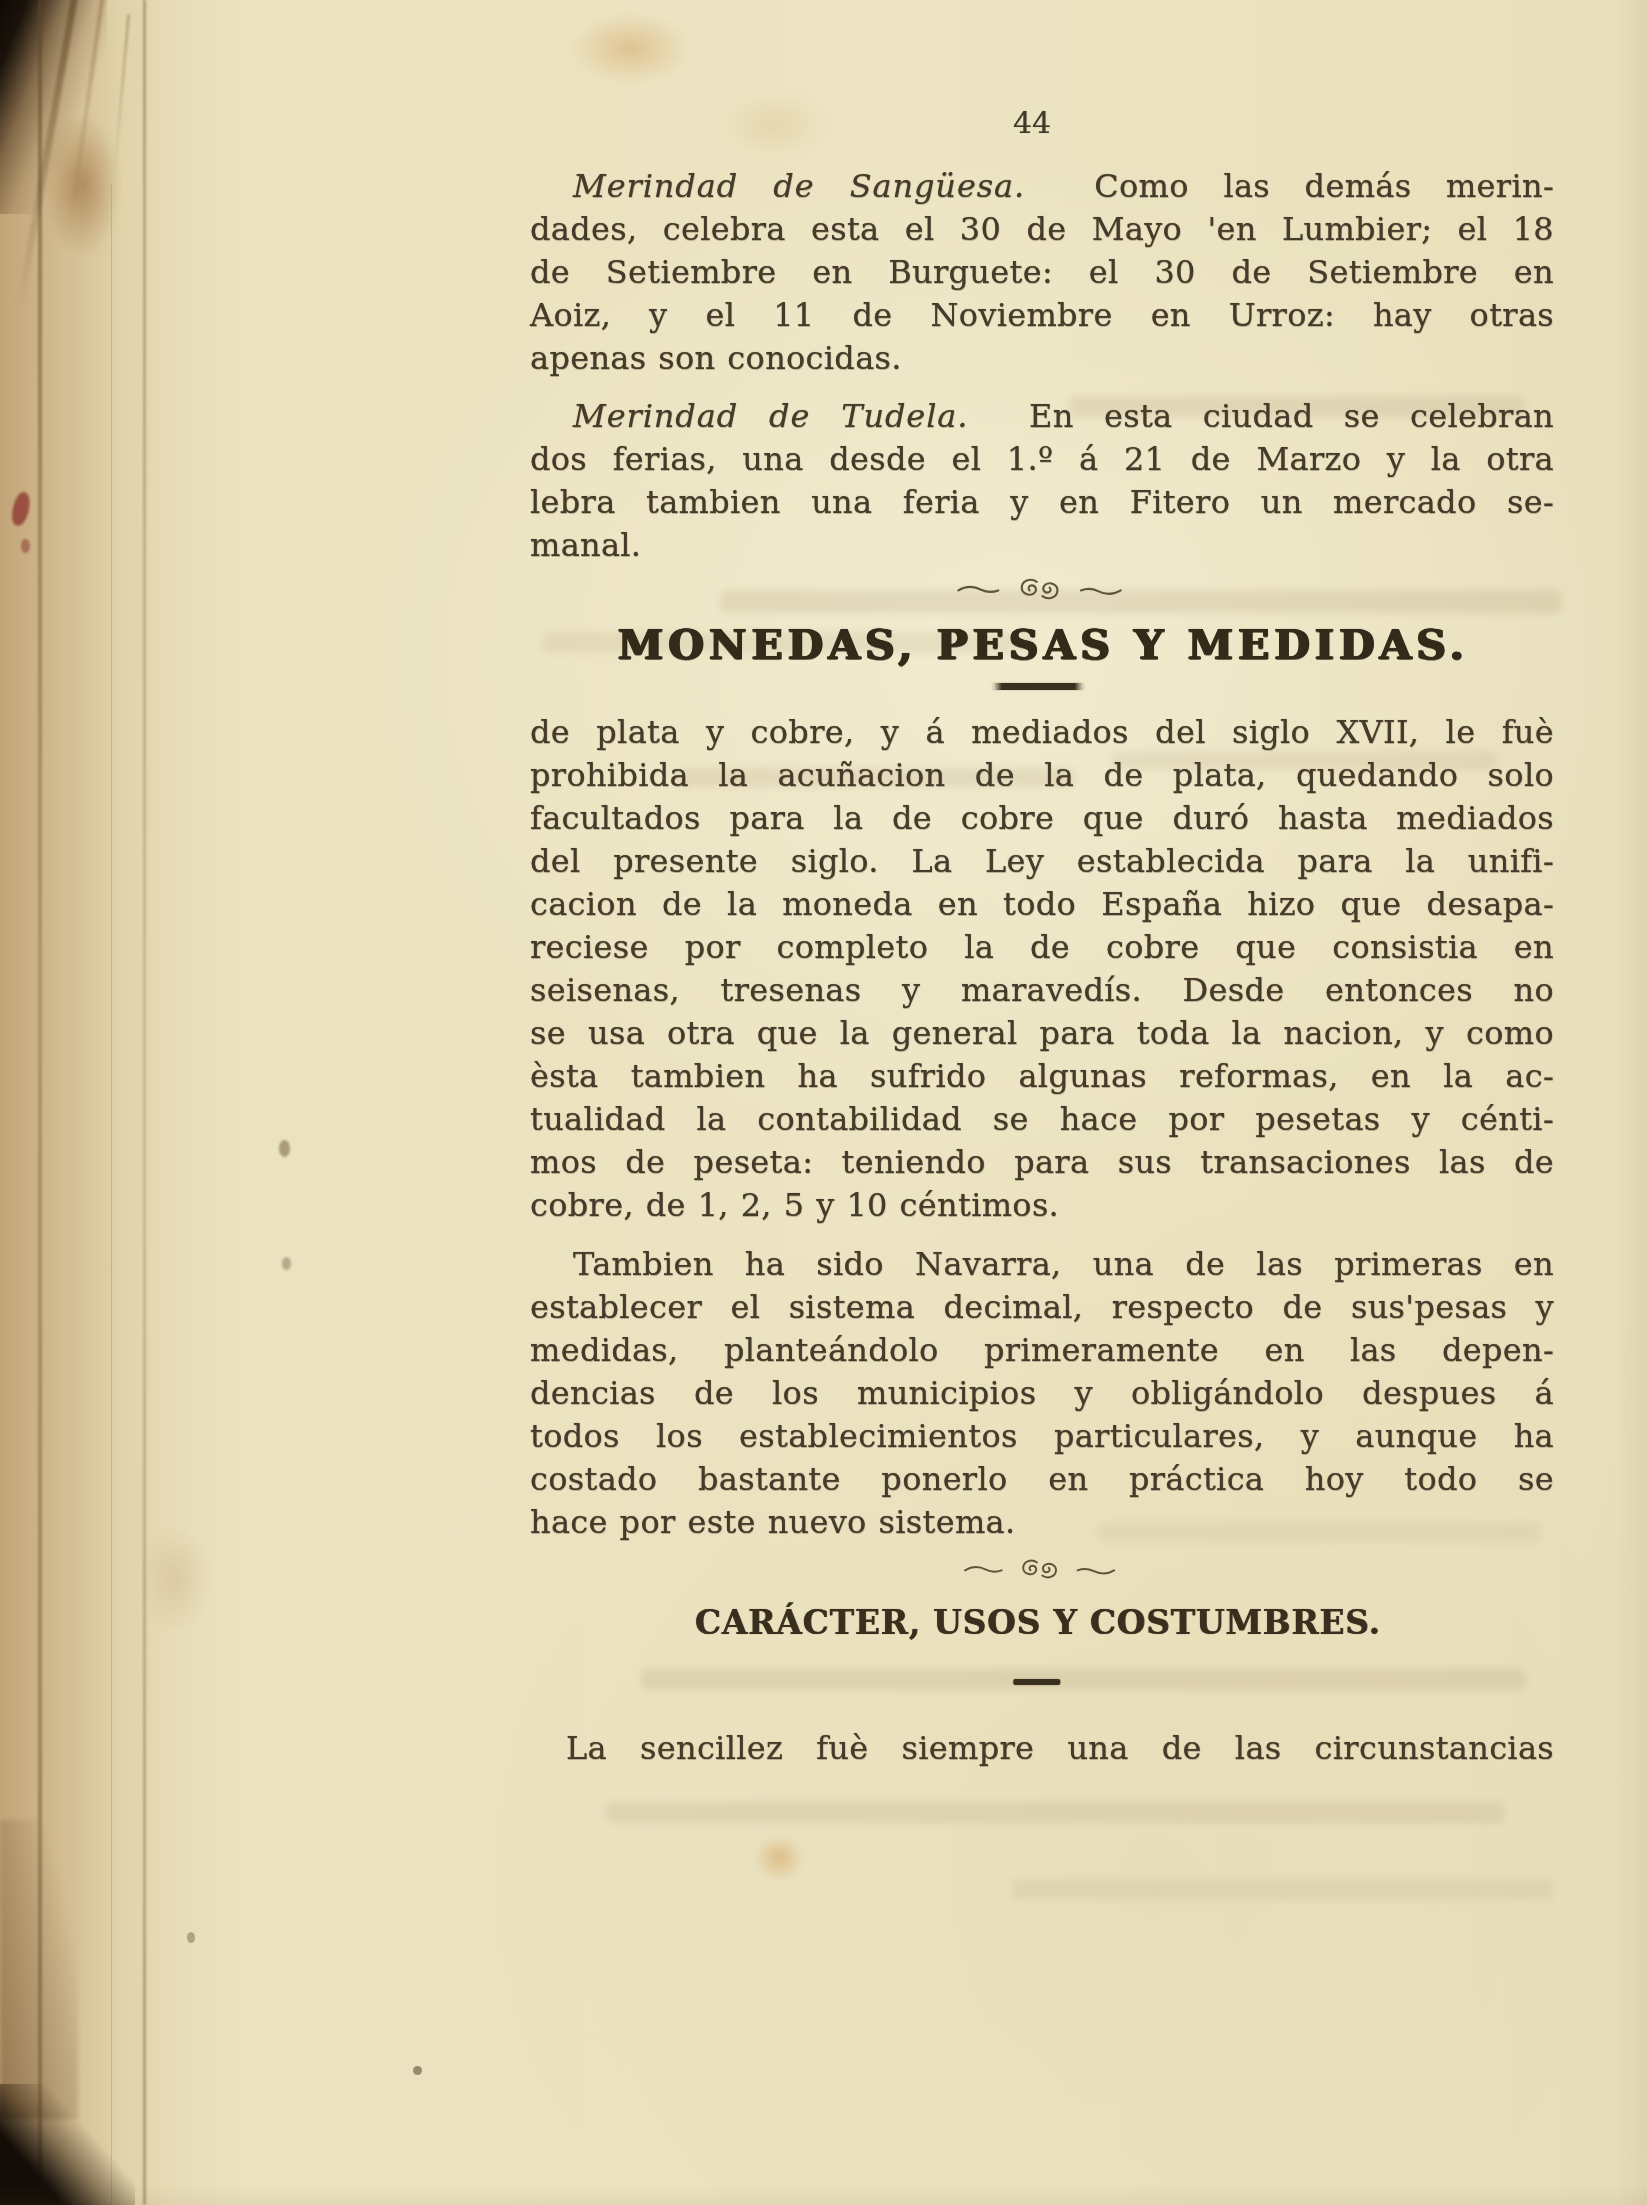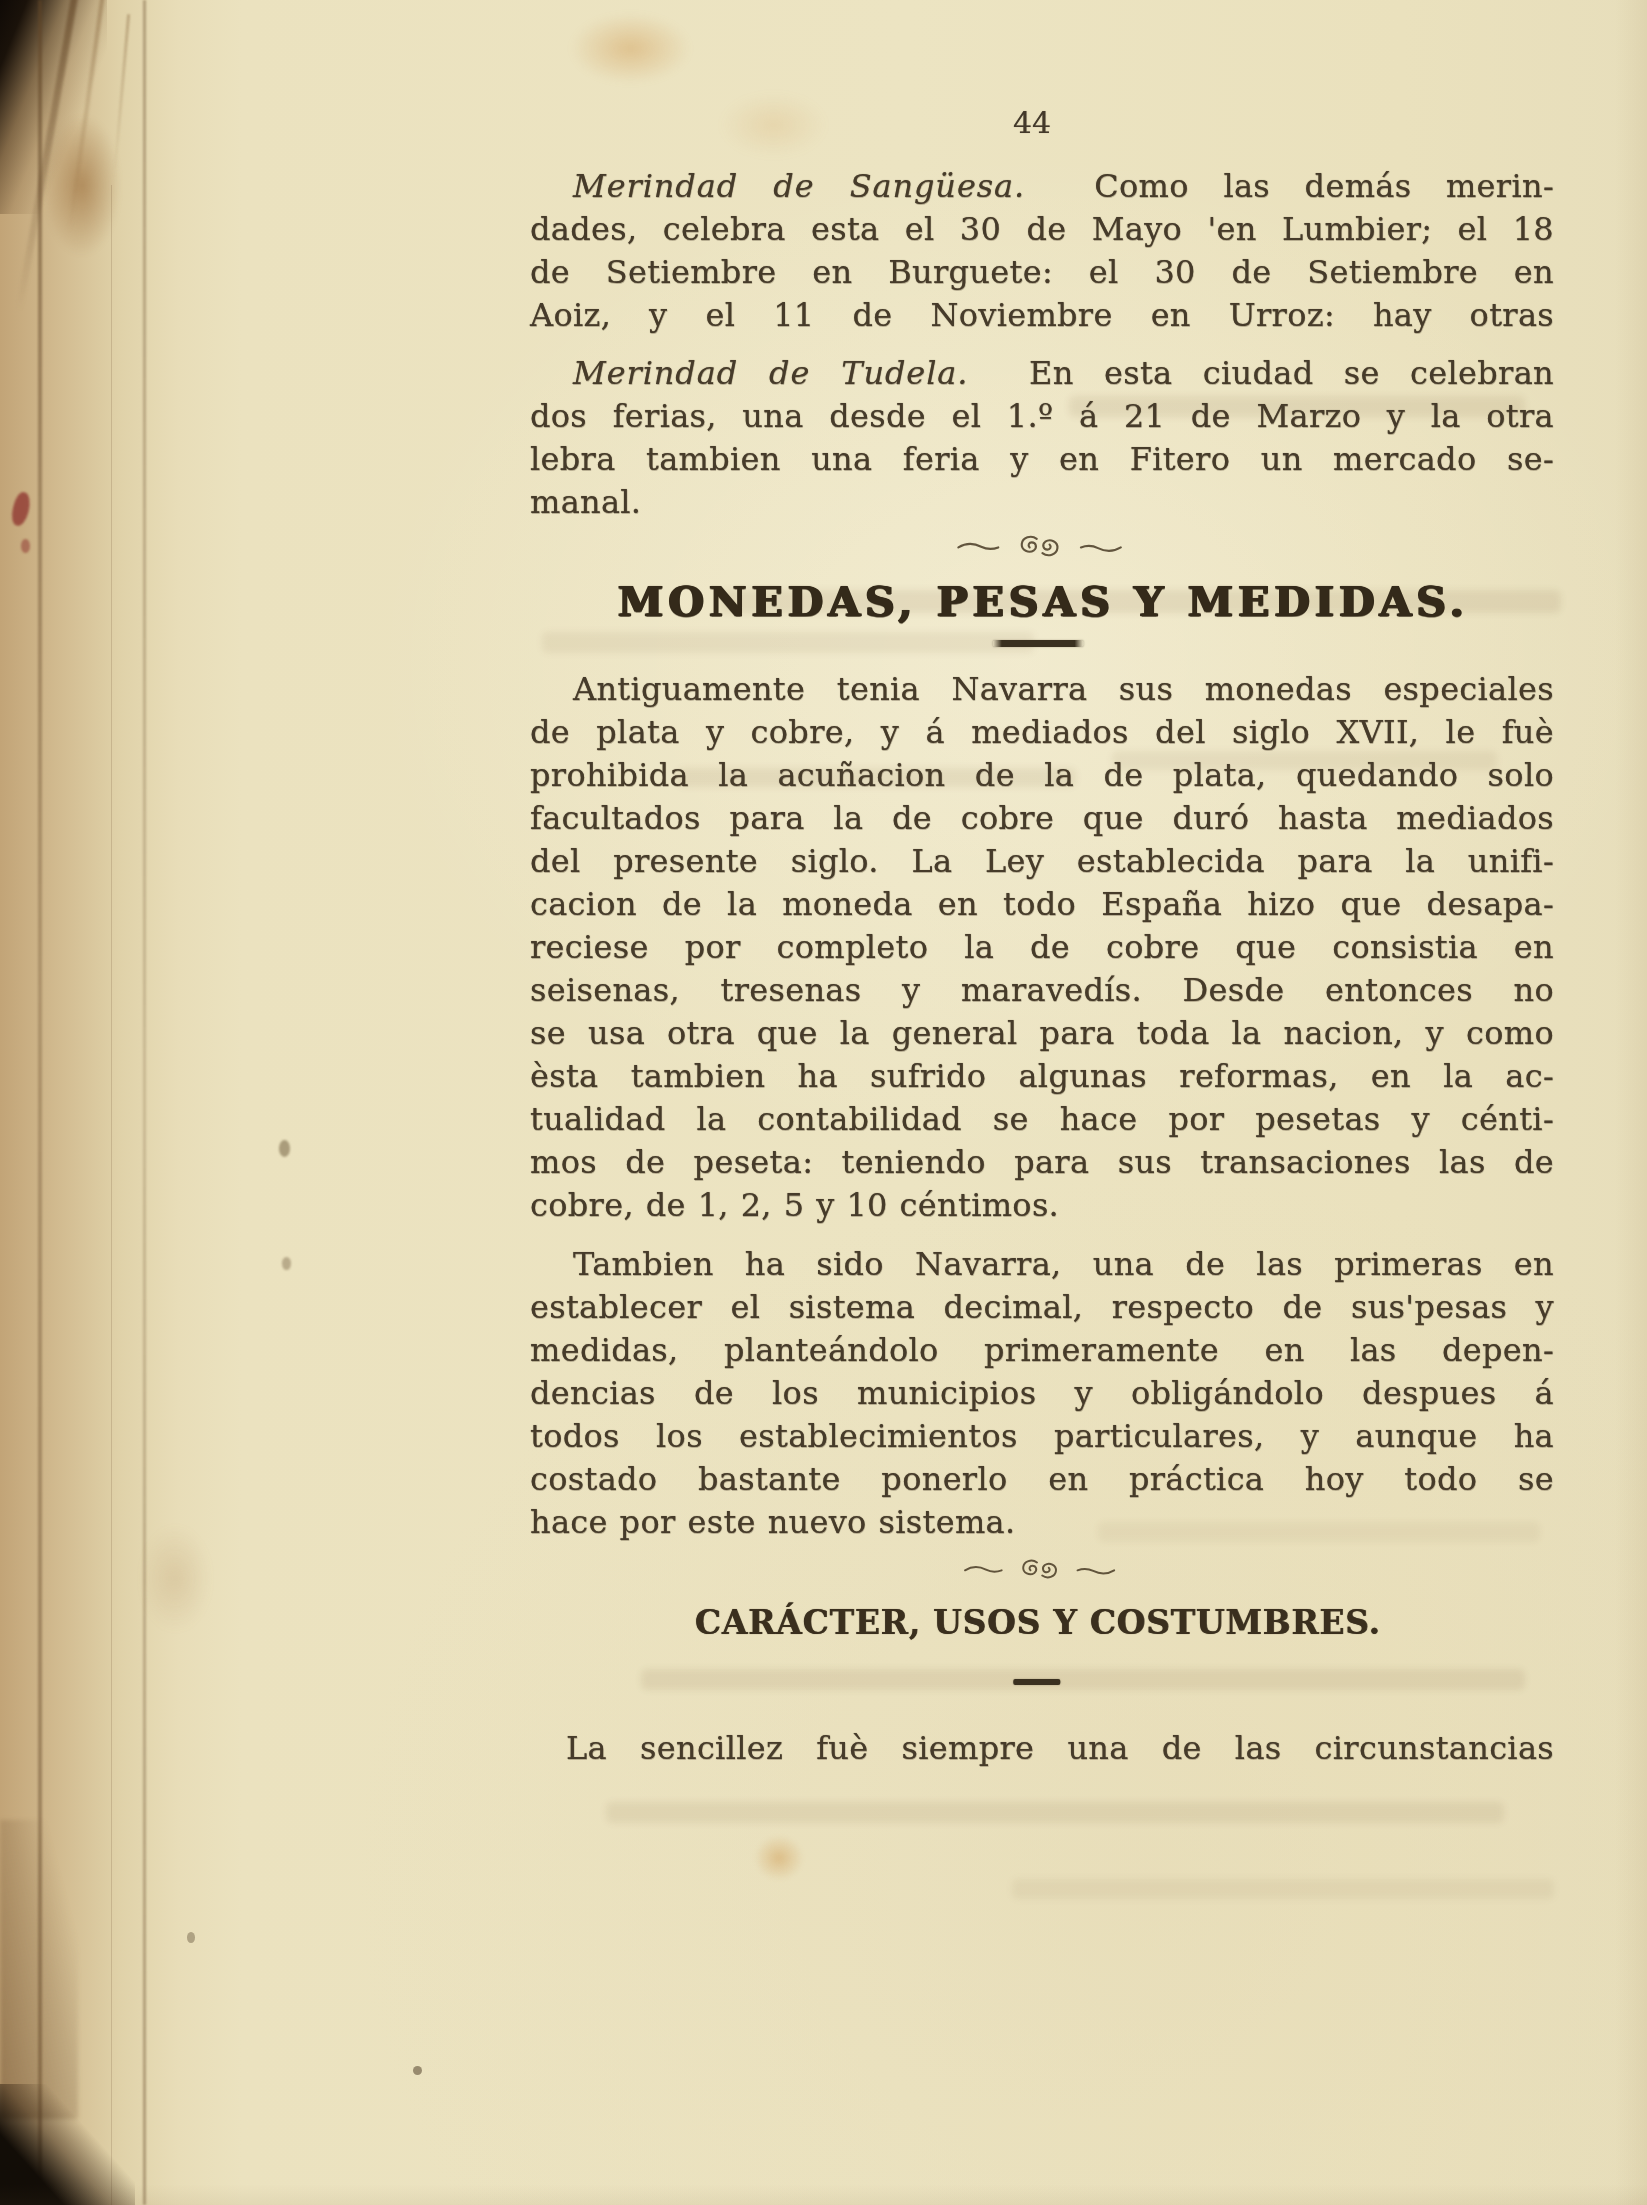--- a/index.html
+++ b/index.html
@@ -133,20 +133,21 @@
 
   <div class="pageno">44</div>
 
   <div class="text-col">
 
     <div class="para p1">
         <div class="line indent"><span class="it">Merindad de Sangüesa.</span><span>&nbsp; Como las demás merin-</span></div>
         <div class="line"><span>dades, celebra esta el 30 de Mayo 'en Lumbier; el 18</span></div>
         <div class="line"><span>de Setiembre en Burguete: el 30 de Setiembre en</span></div>
         <div class="line"><span>Aoiz, y el 11 de Noviembre en Urroz: hay otras</span></div>
+        <div class="line last"><span>apenas son conocidas.</span></div>
       </div>
 
     <div class="para p2">
         <div class="line indent"><span class="it">Merindad de Tudela.</span><span>&nbsp; En esta ciudad se celebran</span></div>
         <div class="line"><span>dos ferias, una desde el 1.º á 21 de Marzo y la otra</span></div>
         <div class="line"><span>lebra tambien una feria y en Fitero un mercado se-</span></div>
         <div class="line last"><span>manal.</span></div>
       </div>
 
     <div class="ornament">
@@ -158,21 +159,20 @@
           <path d="M124 28 c8 6 20 2 21 -7 c1 -9 -10 -14 -17 -9 c-5 4 -3 11 3 11 c4 0 6 -4 3 -7"></path>
         </g>
       </svg>
     </div>
 
     <div class="h1">MONEDAS, PESAS Y MEDIDAS.</div>
 
     <div class="rule-1"></div>
 
     <div class="para p3">
-        <div class="line indent"><span>Antiguamente tenia Navarra sus monedas especiales</span></div>
         <div class="line"><span>de plata y cobre, y á mediados del siglo XVII, le fuè</span></div>
         <div class="line"><span>prohibida la acuñacion de la de plata, quedando solo</span></div>
         <div class="line"><span>facultados para la de cobre que duró hasta mediados</span></div>
         <div class="line"><span>del presente siglo. La Ley establecida para la unifi-</span></div>
         <div class="line"><span>cacion de la moneda en todo España hizo que desapa-</span></div>
         <div class="line"><span>reciese por completo la de cobre que consistia en</span></div>
         <div class="line"><span>seisenas, tresenas y maravedís. Desde entonces no</span></div>
         <div class="line"><span>se usa otra que la general para toda la nacion, y como</span></div>
         <div class="line"><span>èsta tambien ha sufrido algunas reformas, en la ac-</span></div>
         <div class="line"><span>tualidad la contabilidad se hace por pesetas y cénti-</span></div>

